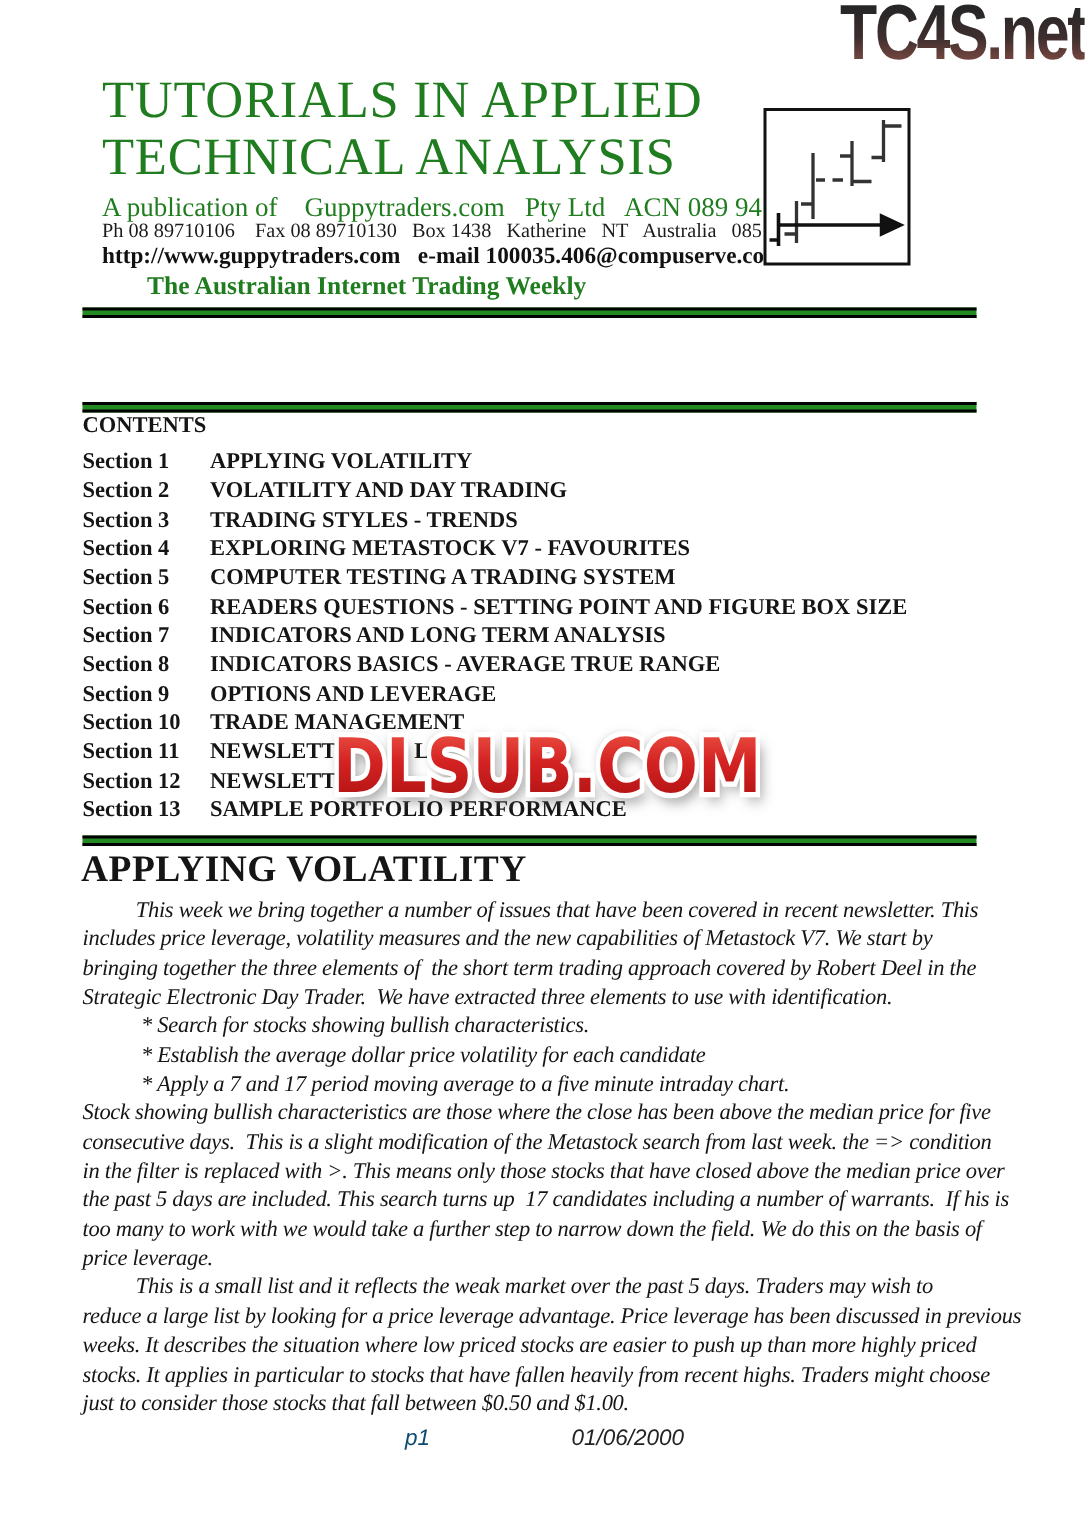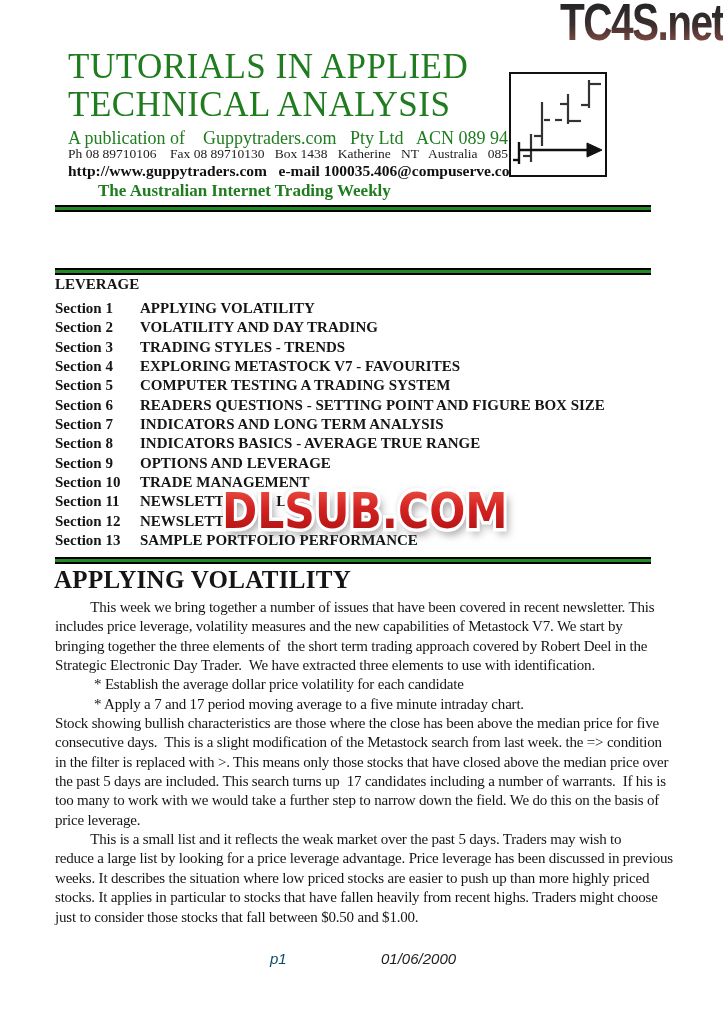--- a/index.html
+++ b/index.html
@@ -30,21 +30,21 @@
   .contents{position:absolute;left:55px;top:276px;font-size:15px;}
   .toc-heading{font-weight:bold;margin-bottom:6px;line-height:17px;}
   .toc-row{height:19.35px;line-height:19.35px;font-weight:bold;white-space:pre;}
   .toc-label{display:inline-block;width:85px;}
   .toc-frag{margin-left:52px;}
 
   
   .article-heading{position:absolute;left:54px;top:566px;font-size:25px;font-weight:bold;letter-spacing:.3px;}
   .article-body{position:absolute;left:55px;top:598px;width:620px;
                 font-size:15px;line-height:19.35px;letter-spacing:-0.2px;}
-  .article-body > div{white-space:pre;}
+  .article-body > div{white-space:pre;font-style:italic;}
 
   
   .footer-page{position:absolute;left:270px;top:950px;font:italic 15px "Liberation Sans",sans-serif;color:#0c4a6e;}
   .footer-date{position:absolute;left:381px;top:950px;font:italic 15px "Liberation Sans",sans-serif;color:#222;}
 
   
   .tc4s{position:absolute;top:-8px;right:1px;transform:scaleX(.78);transform-origin:top right;}
   .tc4s-text{font-family:"Liberation Sans",sans-serif;font-weight:bold;font-size:52px;letter-spacing:-2px;
              background:linear-gradient(180deg,#262626 20%,#3d2e2e 55%,#7d4a42 85%,#96625a 100%);
              -webkit-background-clip:text;background-clip:text;color:transparent;}
@@ -104,21 +104,21 @@
       </g>
     </svg>
   </div>
 
   <div class="hrule" style="top:205px"></div>
   <div class="hrule" style="top:268px"></div>
   <div class="hrule" style="top:557px"></div>
 
 
   <div class="contents">
-    <div class="toc-heading">LEVERAGE</div>
+    <div class="toc-heading">CONTENTS</div>
     <div class="toc-row"><span class="toc-label">Section 1</span><span class="toc-title">APPLYING VOLATILITY</span></div>
     <div class="toc-row"><span class="toc-label">Section 2</span><span class="toc-title">VOLATILITY AND DAY TRADING</span></div>
     <div class="toc-row"><span class="toc-label">Section 3</span><span class="toc-title">TRADING STYLES - TRENDS</span></div>
     <div class="toc-row"><span class="toc-label">Section 4</span><span class="toc-title">EXPLORING METASTOCK V7 - FAVOURITES</span></div>
     <div class="toc-row"><span class="toc-label">Section 5</span><span class="toc-title">COMPUTER TESTING A TRADING SYSTEM</span></div>
     <div class="toc-row"><span class="toc-label">Section 6</span><span class="toc-title">READERS QUESTIONS - SETTING POINT AND FIGURE BOX SIZE</span></div>
     <div class="toc-row"><span class="toc-label">Section 7</span><span class="toc-title">INDICATORS AND LONG TERM ANALYSIS</span></div>
     <div class="toc-row"><span class="toc-label">Section 8</span><span class="toc-title">INDICATORS BASICS - AVERAGE TRUE RANGE</span></div>
     <div class="toc-row"><span class="toc-label">Section 9</span><span class="toc-title">OPTIONS AND LEVERAGE</span></div>
     <div class="toc-row"><span class="toc-label">Section 10</span><span class="toc-title">TRADE MANAGEMENT</span></div>
@@ -126,20 +126,21 @@
     <div class="toc-row"><span class="toc-label">Section 12</span><span class="toc-title">NEWSLETT</span></div>
     <div class="toc-row"><span class="toc-label">Section 13</span><span class="toc-title">SAMPLE PORTFOLIO PERFORMANCE</span></div>
   </div>
 
   <div class="article-heading">APPLYING VOLATILITY</div>
   <div class="article-body">
       <div>          This week we bring together a number of issues that have been covered in recent newsletter. This</div>
       <div>includes price leverage, volatility measures and the new capabilities of Metastock V7. We start by</div>
       <div>bringing together the three elements of  the short term trading approach covered by Robert Deel in the</div>
       <div>Strategic Electronic Day Trader.  We have extracted three elements to use with identification.</div>
+      <div>           * Search for stocks showing bullish characteristics.</div>
       <div>           * Establish the average dollar price volatility for each candidate</div>
       <div>           * Apply a 7 and 17 period moving average to a five minute intraday chart.</div>
       <div>Stock showing bullish characteristics are those where the close has been above the median price for five</div>
       <div>consecutive days.  This is a slight modification of the Metastock search from last week. the =&gt; condition</div>
       <div>in the filter is replaced with &gt;. This means only those stocks that have closed above the median price over</div>
       <div>the past 5 days are included. This search turns up  17 candidates including a number of warrants.  If his is</div>
       <div>too many to work with we would take a further step to narrow down the field. We do this on the basis of</div>
       <div>price leverage.</div>
       <div>          This is a small list and it reflects the weak market over the past 5 days. Traders may wish to</div>
       <div>reduce a large list by looking for a price leverage advantage. Price leverage has been discussed in previous</div>

